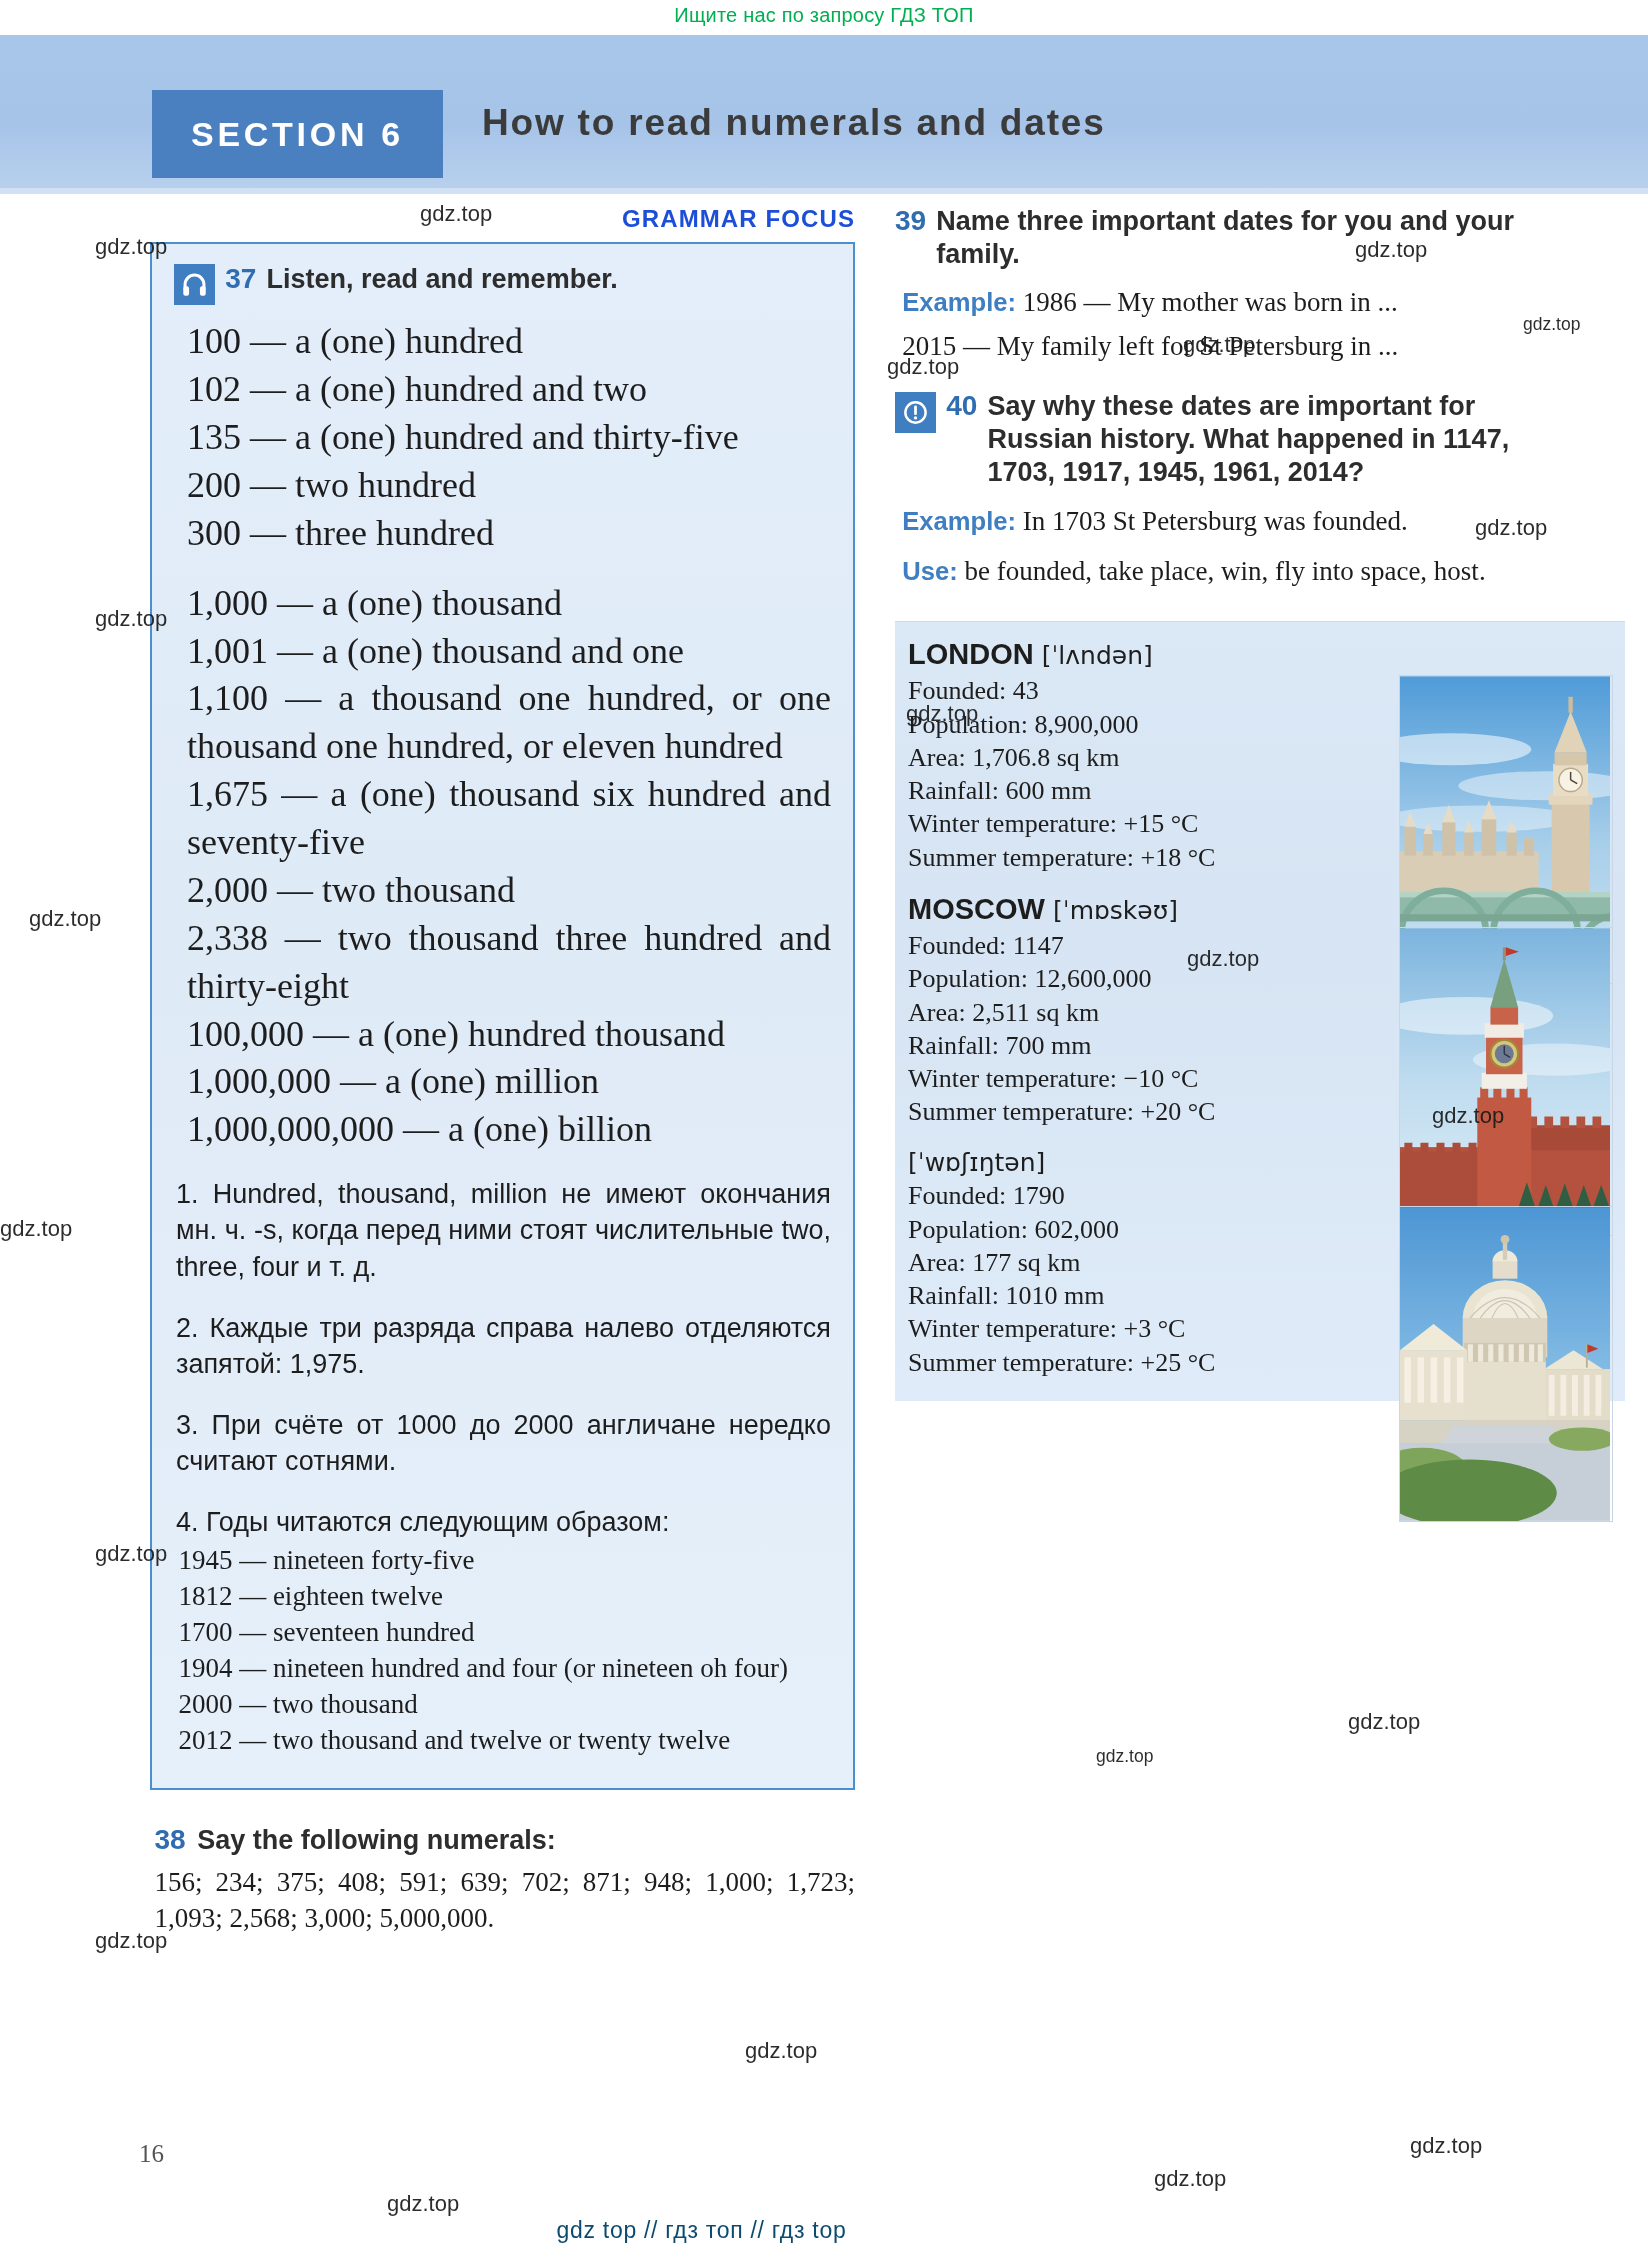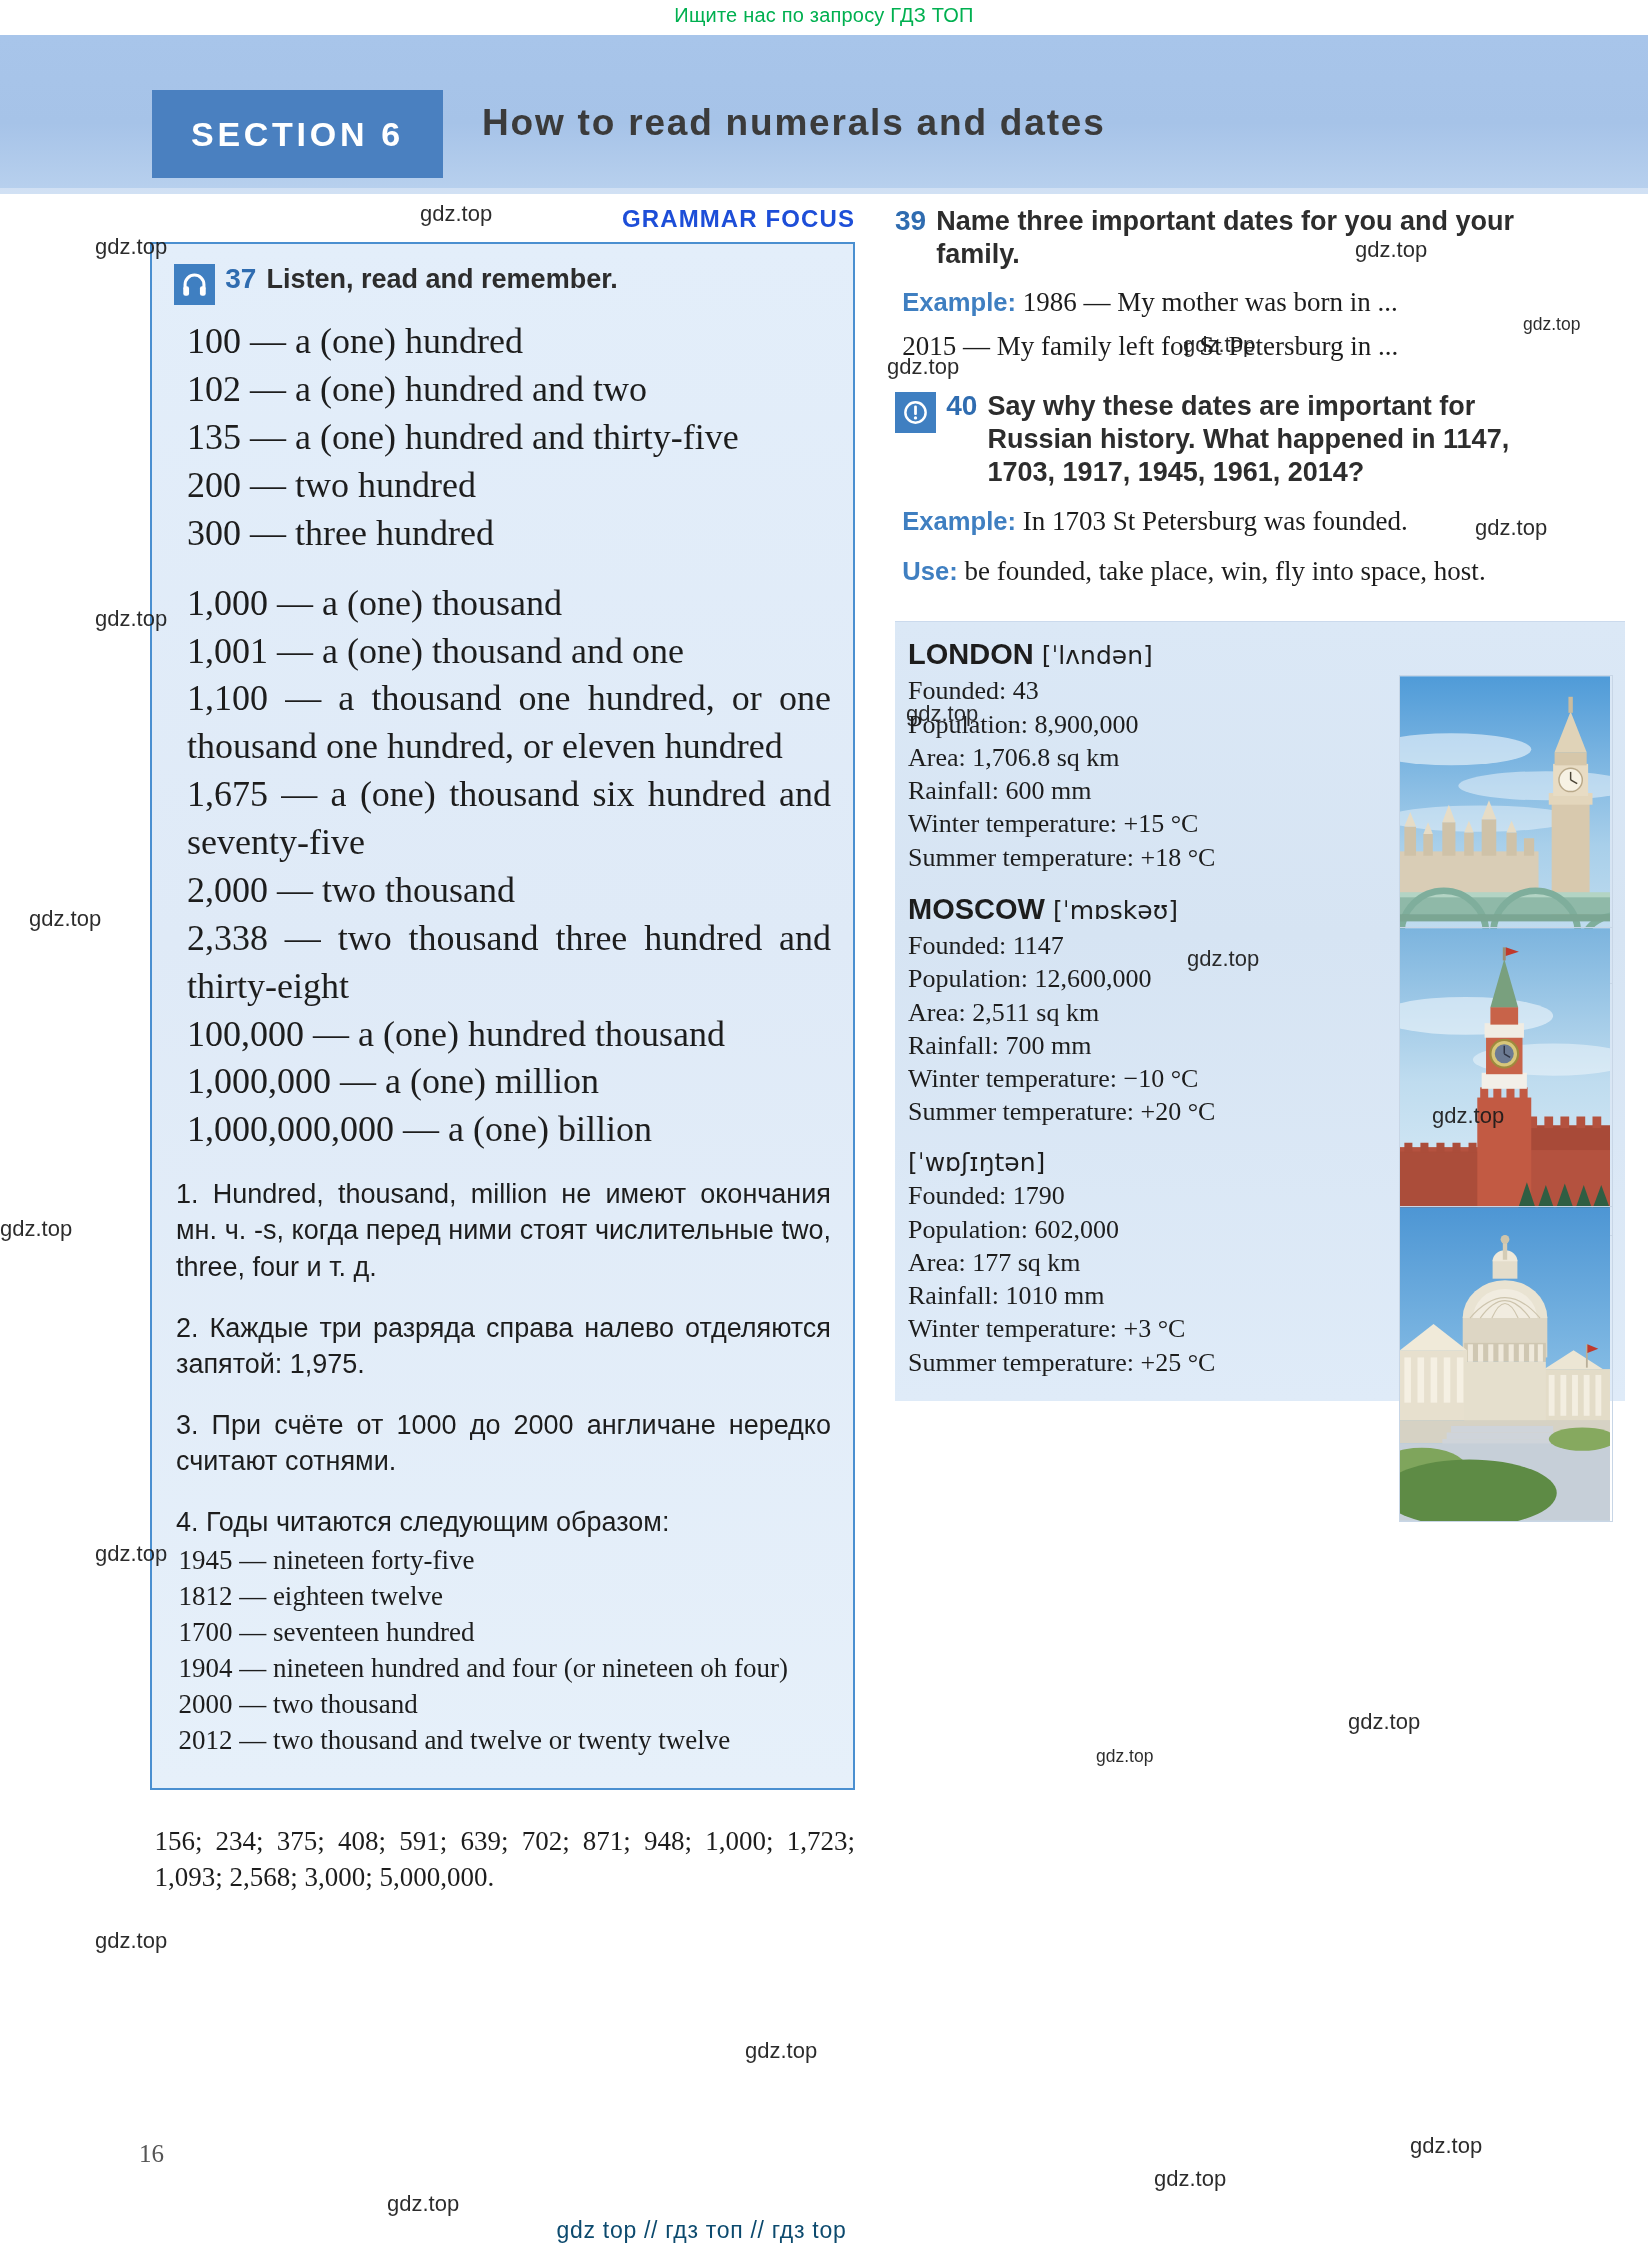--- a/index.html
+++ b/index.html
@@ -234,20 +234,24 @@
       <div class="year-line">1812 — eighteen twelve</div>
       <div class="year-line">1700 — seventeen hundred</div>
       <div class="year-line">1904 — nineteen hundred and four (or nineteen oh four)</div>
       <div class="year-line">2000 — two thousand</div>
       <div class="year-line">2012 — two thousand and twelve or twenty twelve</div>
     </div>
 
   </div>
 
   <div class="ex38">
+    <div class="ex38-head">
+      <div class="ex-num">38</div>
+      <div class="ex-title">Say the following numerals:</div>
+    </div>
     <div class="ex38-body">156;  234;  375;  408;  591;  639;  702;  871; 948;  1,000;  1,723;  1,093;  2,568;  3,000; 5,000,000.</div>
   </div>
 
 </div>
 
 <div class="col-right">
 
   <div class="r-ex">
     <div class="r-head">
       <div class="ex-num">39</div>

